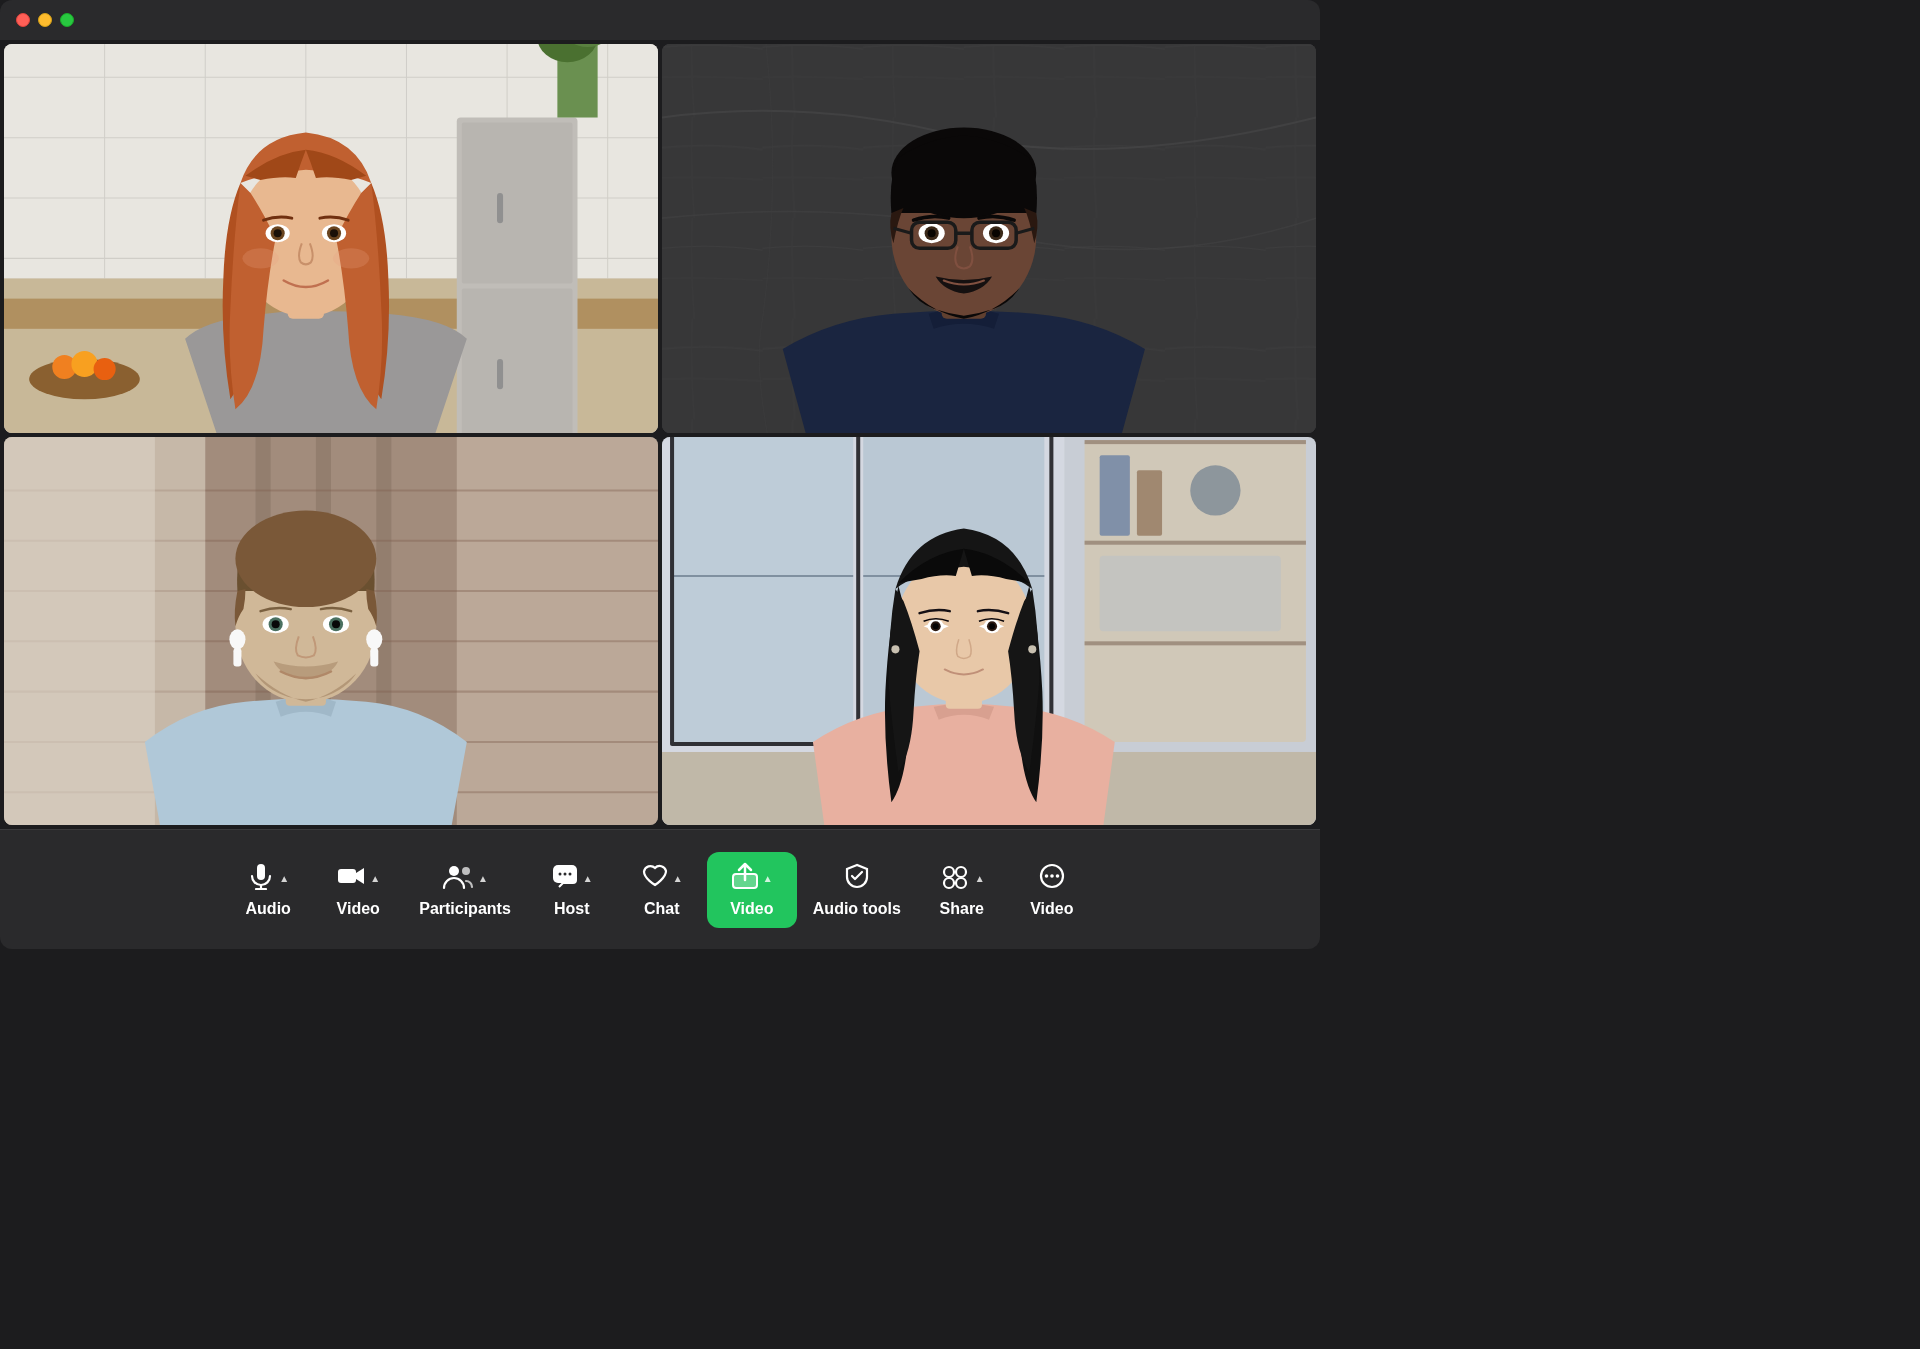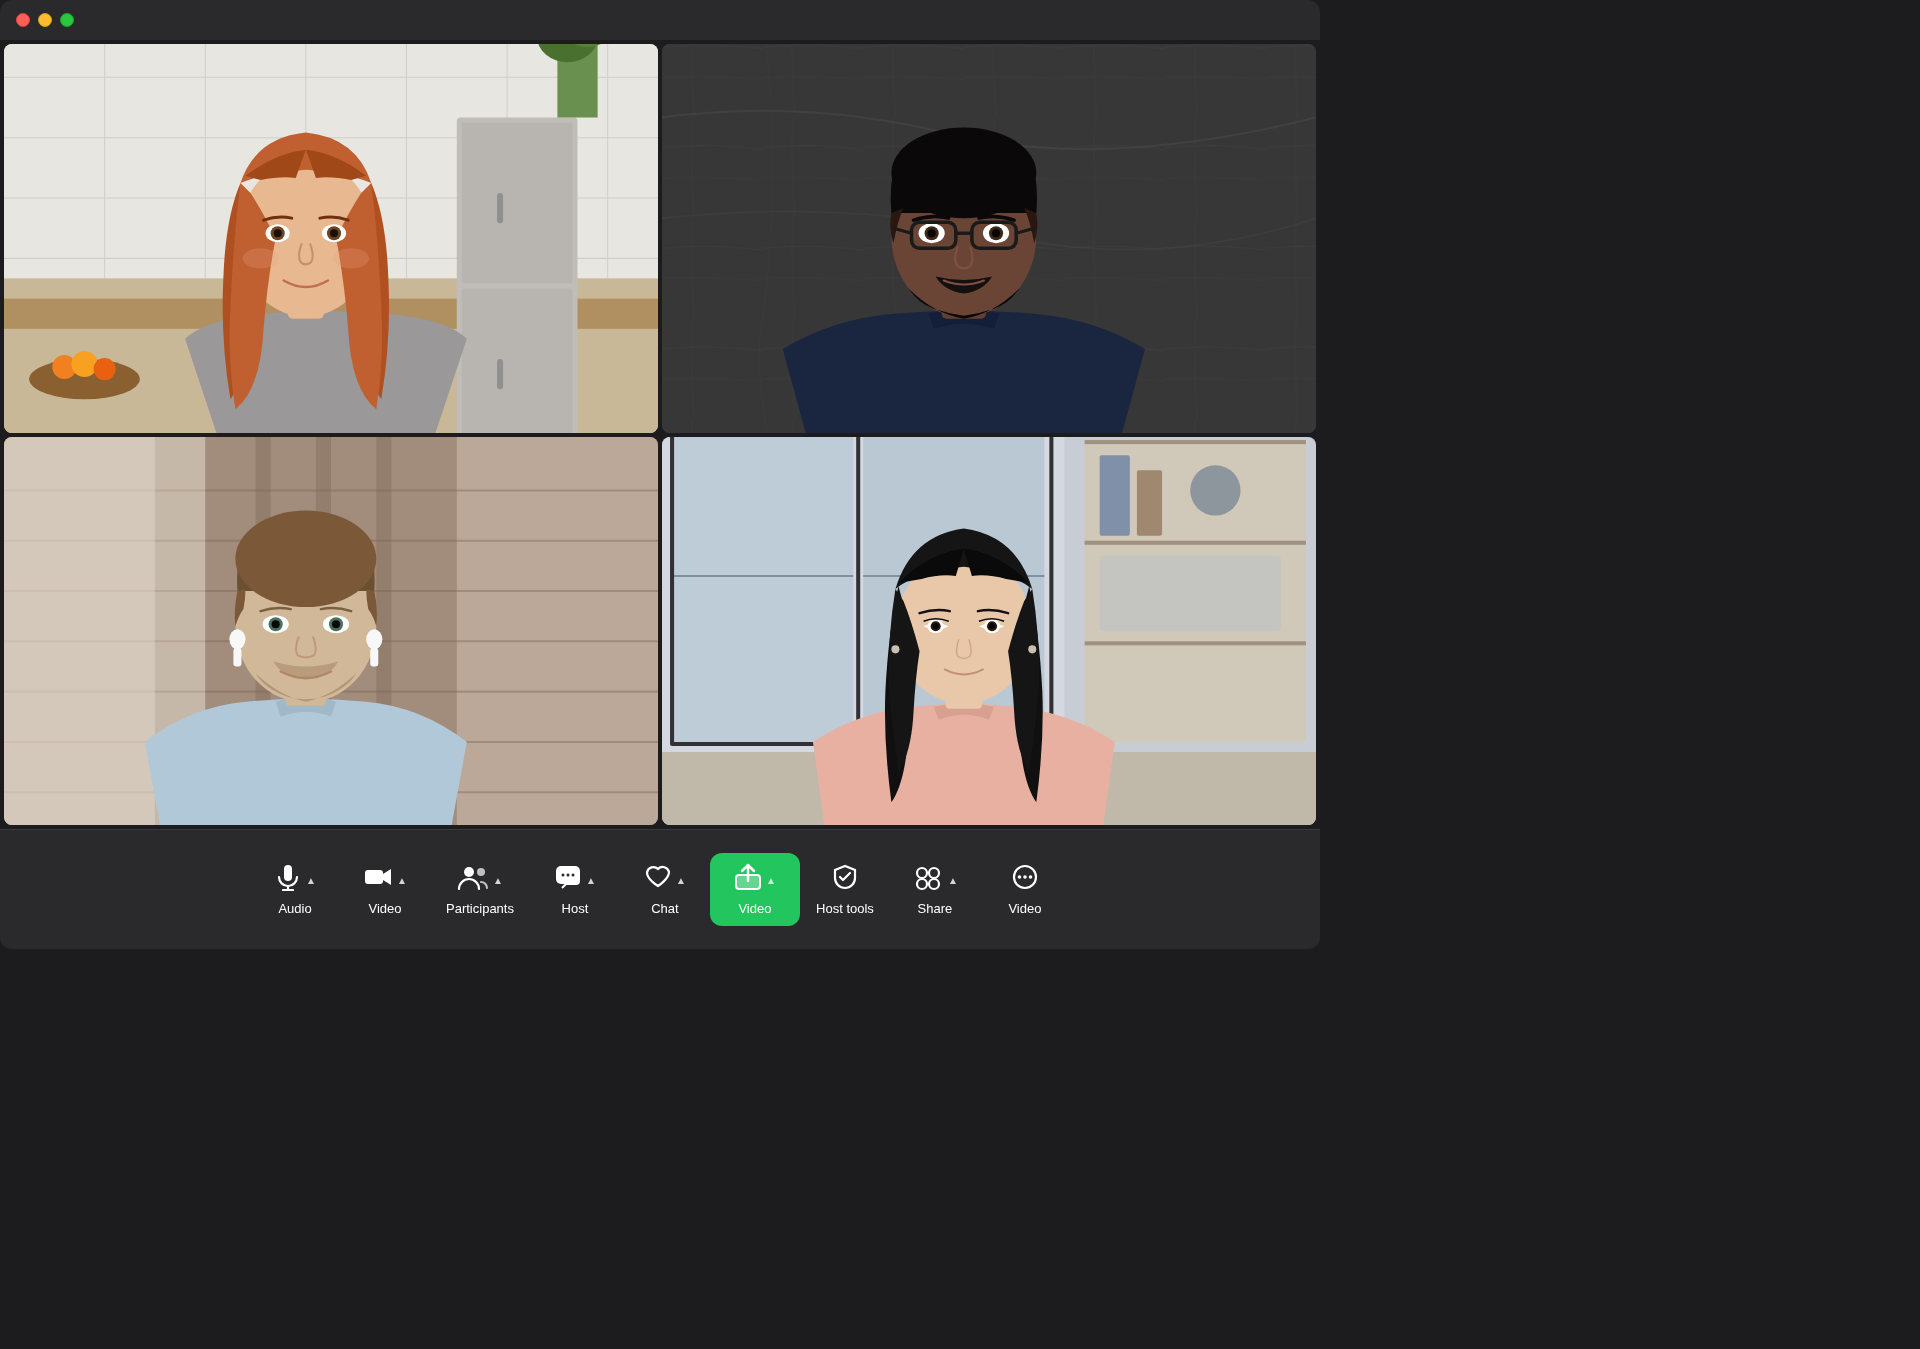--- a/index.html
+++ b/index.html
@@ -86,22 +86,22 @@
       gap: 6px;
       padding: 12px 16px;
       cursor: pointer;
       border-radius: 8px;
       min-width: 90px;
       position: relative;
     }
 
     .toolbar-item .icon-label {
       color: #ffffff;
-      font-size: 13px;
-      font-weight: 400;
+      font-size: 16px;
+      font-weight: 700;
     }
 
     .toolbar-item .icon-wrapper {
       display: flex;
       align-items: center;
       gap: 4px;
     }
 
     .icon-btn {
       color: #ffffff;
@@ -498,21 +498,21 @@
 
   <div class="toolbar-item">
     <div class="icon-wrapper">
       <span class="icon-btn">
         <svg width="28" height="28" viewBox="0 0 28 28" fill="none" xmlns="http://www.w3.org/2000/svg">
           <path d="M14 3L4 7v8c0 5.523 4.477 10 10 10s10-4.477 10-10V7L14 3z" stroke="white" stroke-width="2.2" fill="none"></path>
           <path d="M9 14l3 3 7-7" stroke="white" stroke-width="2.2" stroke-linecap="round" stroke-linejoin="round"></path>
         </svg>
       </span>
     </div>
-    <span class="icon-label">Host tools</span>
+    <span class="icon-label">Audio tools</span>
   </div>
 
   <div class="toolbar-item" style="position:relative;">
     <div class="icon-wrapper">
       <span class="icon-btn">
         <svg width="32" height="28" viewBox="0 0 32 28" fill="none" xmlns="http://www.w3.org/2000/svg">
           <circle cx="10" cy="10" r="5" stroke="white" stroke-width="2.2" fill="none"></circle>
           <circle cx="22" cy="10" r="5" stroke="white" stroke-width="2.2" fill="none"></circle>
           <circle cx="10" cy="21" r="5" stroke="white" stroke-width="2.2" fill="none"></circle>
           <circle cx="22" cy="21" r="5" stroke="white" stroke-width="2.2" fill="none"></circle>

